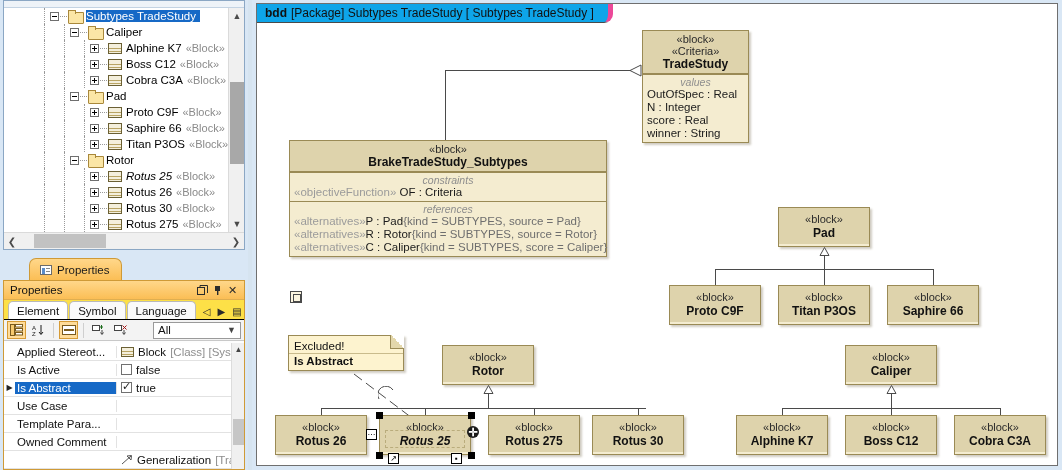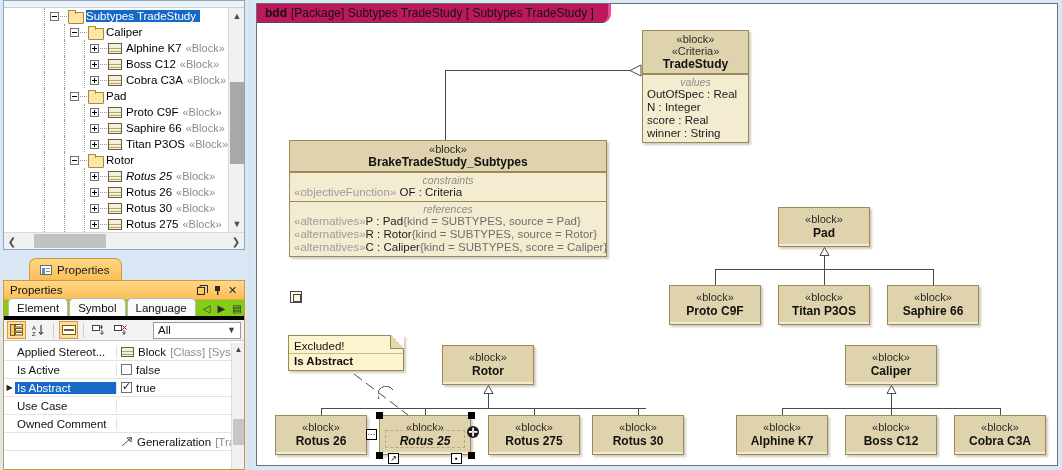--- a/index.html
+++ b/index.html
@@ -155,22 +155,22 @@
     font-size: 11.5px; color: #111;
     border-bottom: 1px solid #dfae50;
   }
   #props-title .spacer { flex: 1; }
   .ttl-btn {
     width: 15px; height: 15px; display: flex;
     align-items: center; justify-content: center;
     font-size: 11px; color: #2b2b2b;
   }
   #props-tabs {
-    height: 20px; background: #84cc16;
-    border-bottom: 4px solid #000000;
+    height: 20px; background: #fde047;
+    border-bottom: 1px solid #000000;
     display: flex; align-items: flex-end; padding-left: 4px;
     position: relative;
   }
   .ptab {
     height: 18px; padding: 0 8px;
     display: flex; align-items: center;
     font-size: 11.5px; color: #111;
     background: #fafafa;
     border: 1px solid #b9b9b9; border-bottom: none;
     border-radius: 5px 5px 0 0;
@@ -263,22 +263,22 @@
   #diagram {
     position: relative;
     width: 802px; height: 463px;
     background: #ffffff;
     border: 1px solid #6f6f6f;
     overflow: hidden;
   }
   #diagram-frame-label {
     position: absolute; left: 0; top: 0;
     height: 19px; padding: 0 14px 0 8px;
-    background: #be185d;
-    border-right: 3px solid #ec4899;
+    background: #0ea5e9;
+    border-right: 5px solid #ec4899;
     border-bottom: 1px solid #4a4a4a;
     border-bottom-right-radius: 9px;
     display: flex; align-items: center;
     font-size: 12px; color: #111; white-space: nowrap;
   }
   #diagram-frame-label b { margin-right: 4px; }
 
   
   .blk {
     position: absolute;
@@ -666,20 +666,27 @@
             </div>
             <div class="pg-row">
               <div class="pg-arrow"></div>
               <div class="pg-name">Use Case</div>
               <div class="pg-val">
                 <span></span>
               </div>
             </div>
             <div class="pg-row">
               <div class="pg-arrow"></div>
+              <div class="pg-name">Template Para...</div>
+              <div class="pg-val">
+                <span></span>
+              </div>
+            </div>
+            <div class="pg-row">
+              <div class="pg-arrow"></div>
               <div class="pg-name">Owned Comment</div>
               <div class="pg-val">
                 <span></span>
               </div>
             </div>
             <div class="pg-row">
               <div class="pg-arrow"></div>
               <div class="pg-name"></div>
               <div class="pg-val">
                 <svg width="12" height="11" style="flex: 0 0 12px;">

